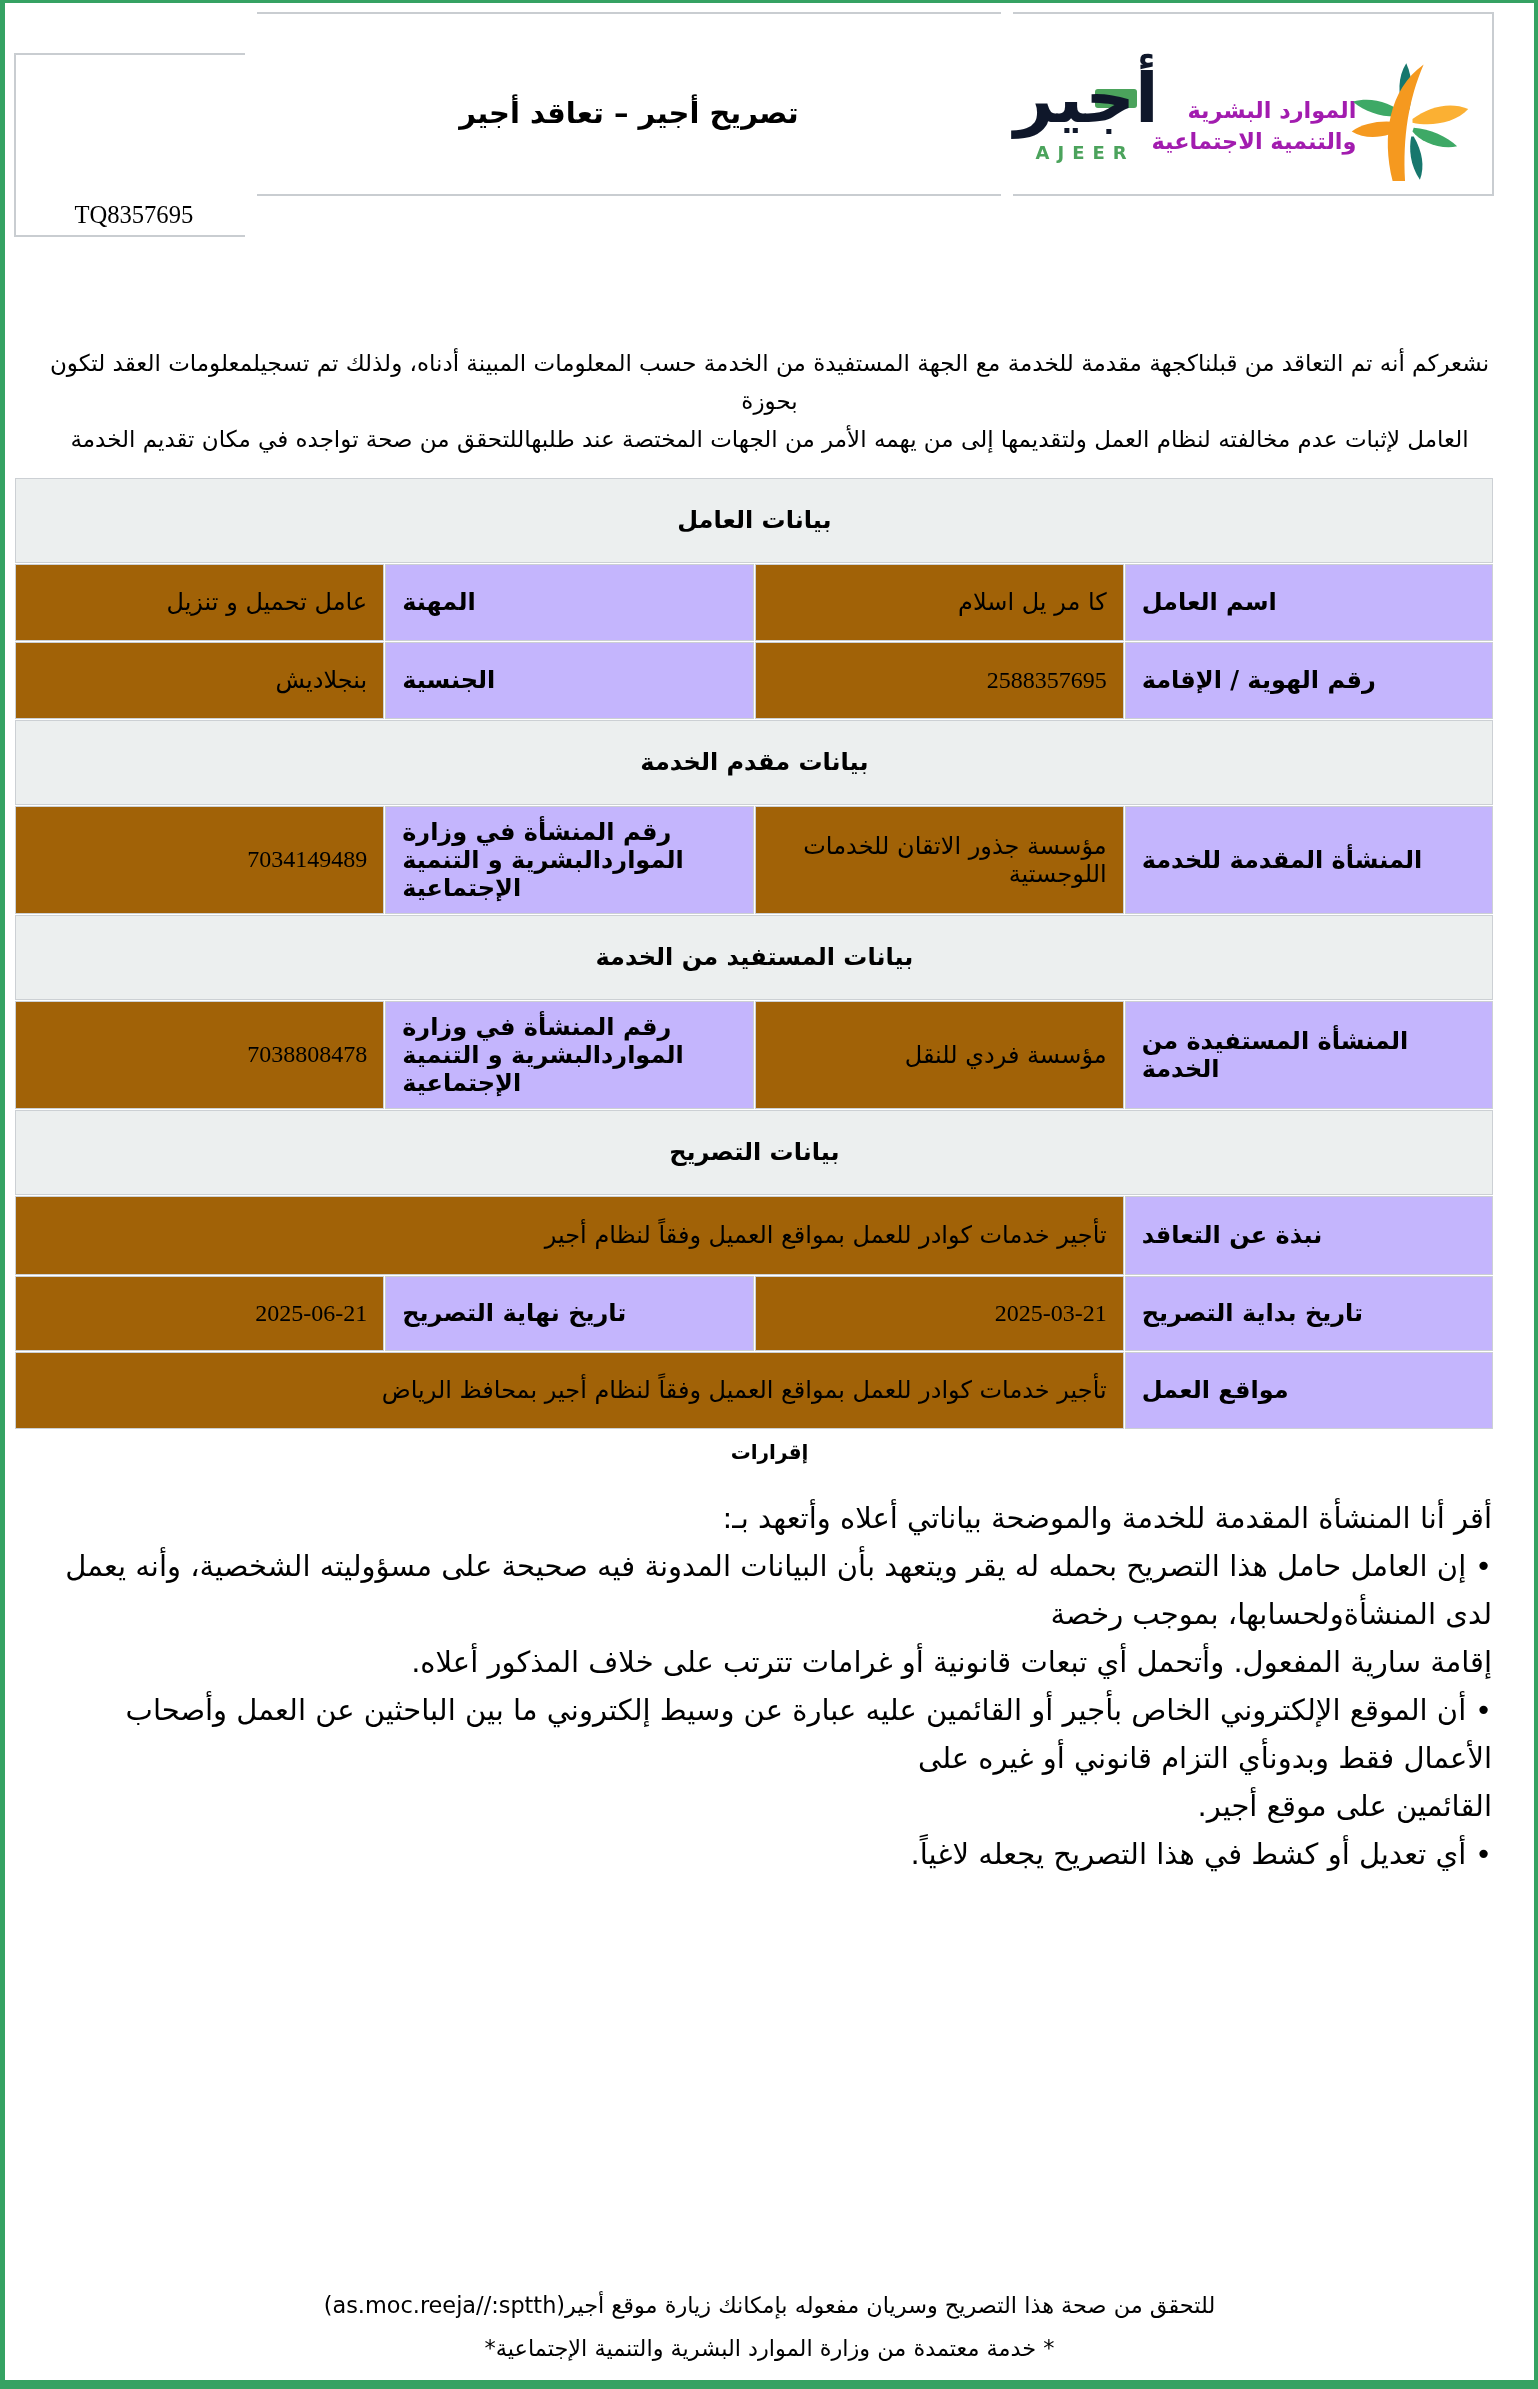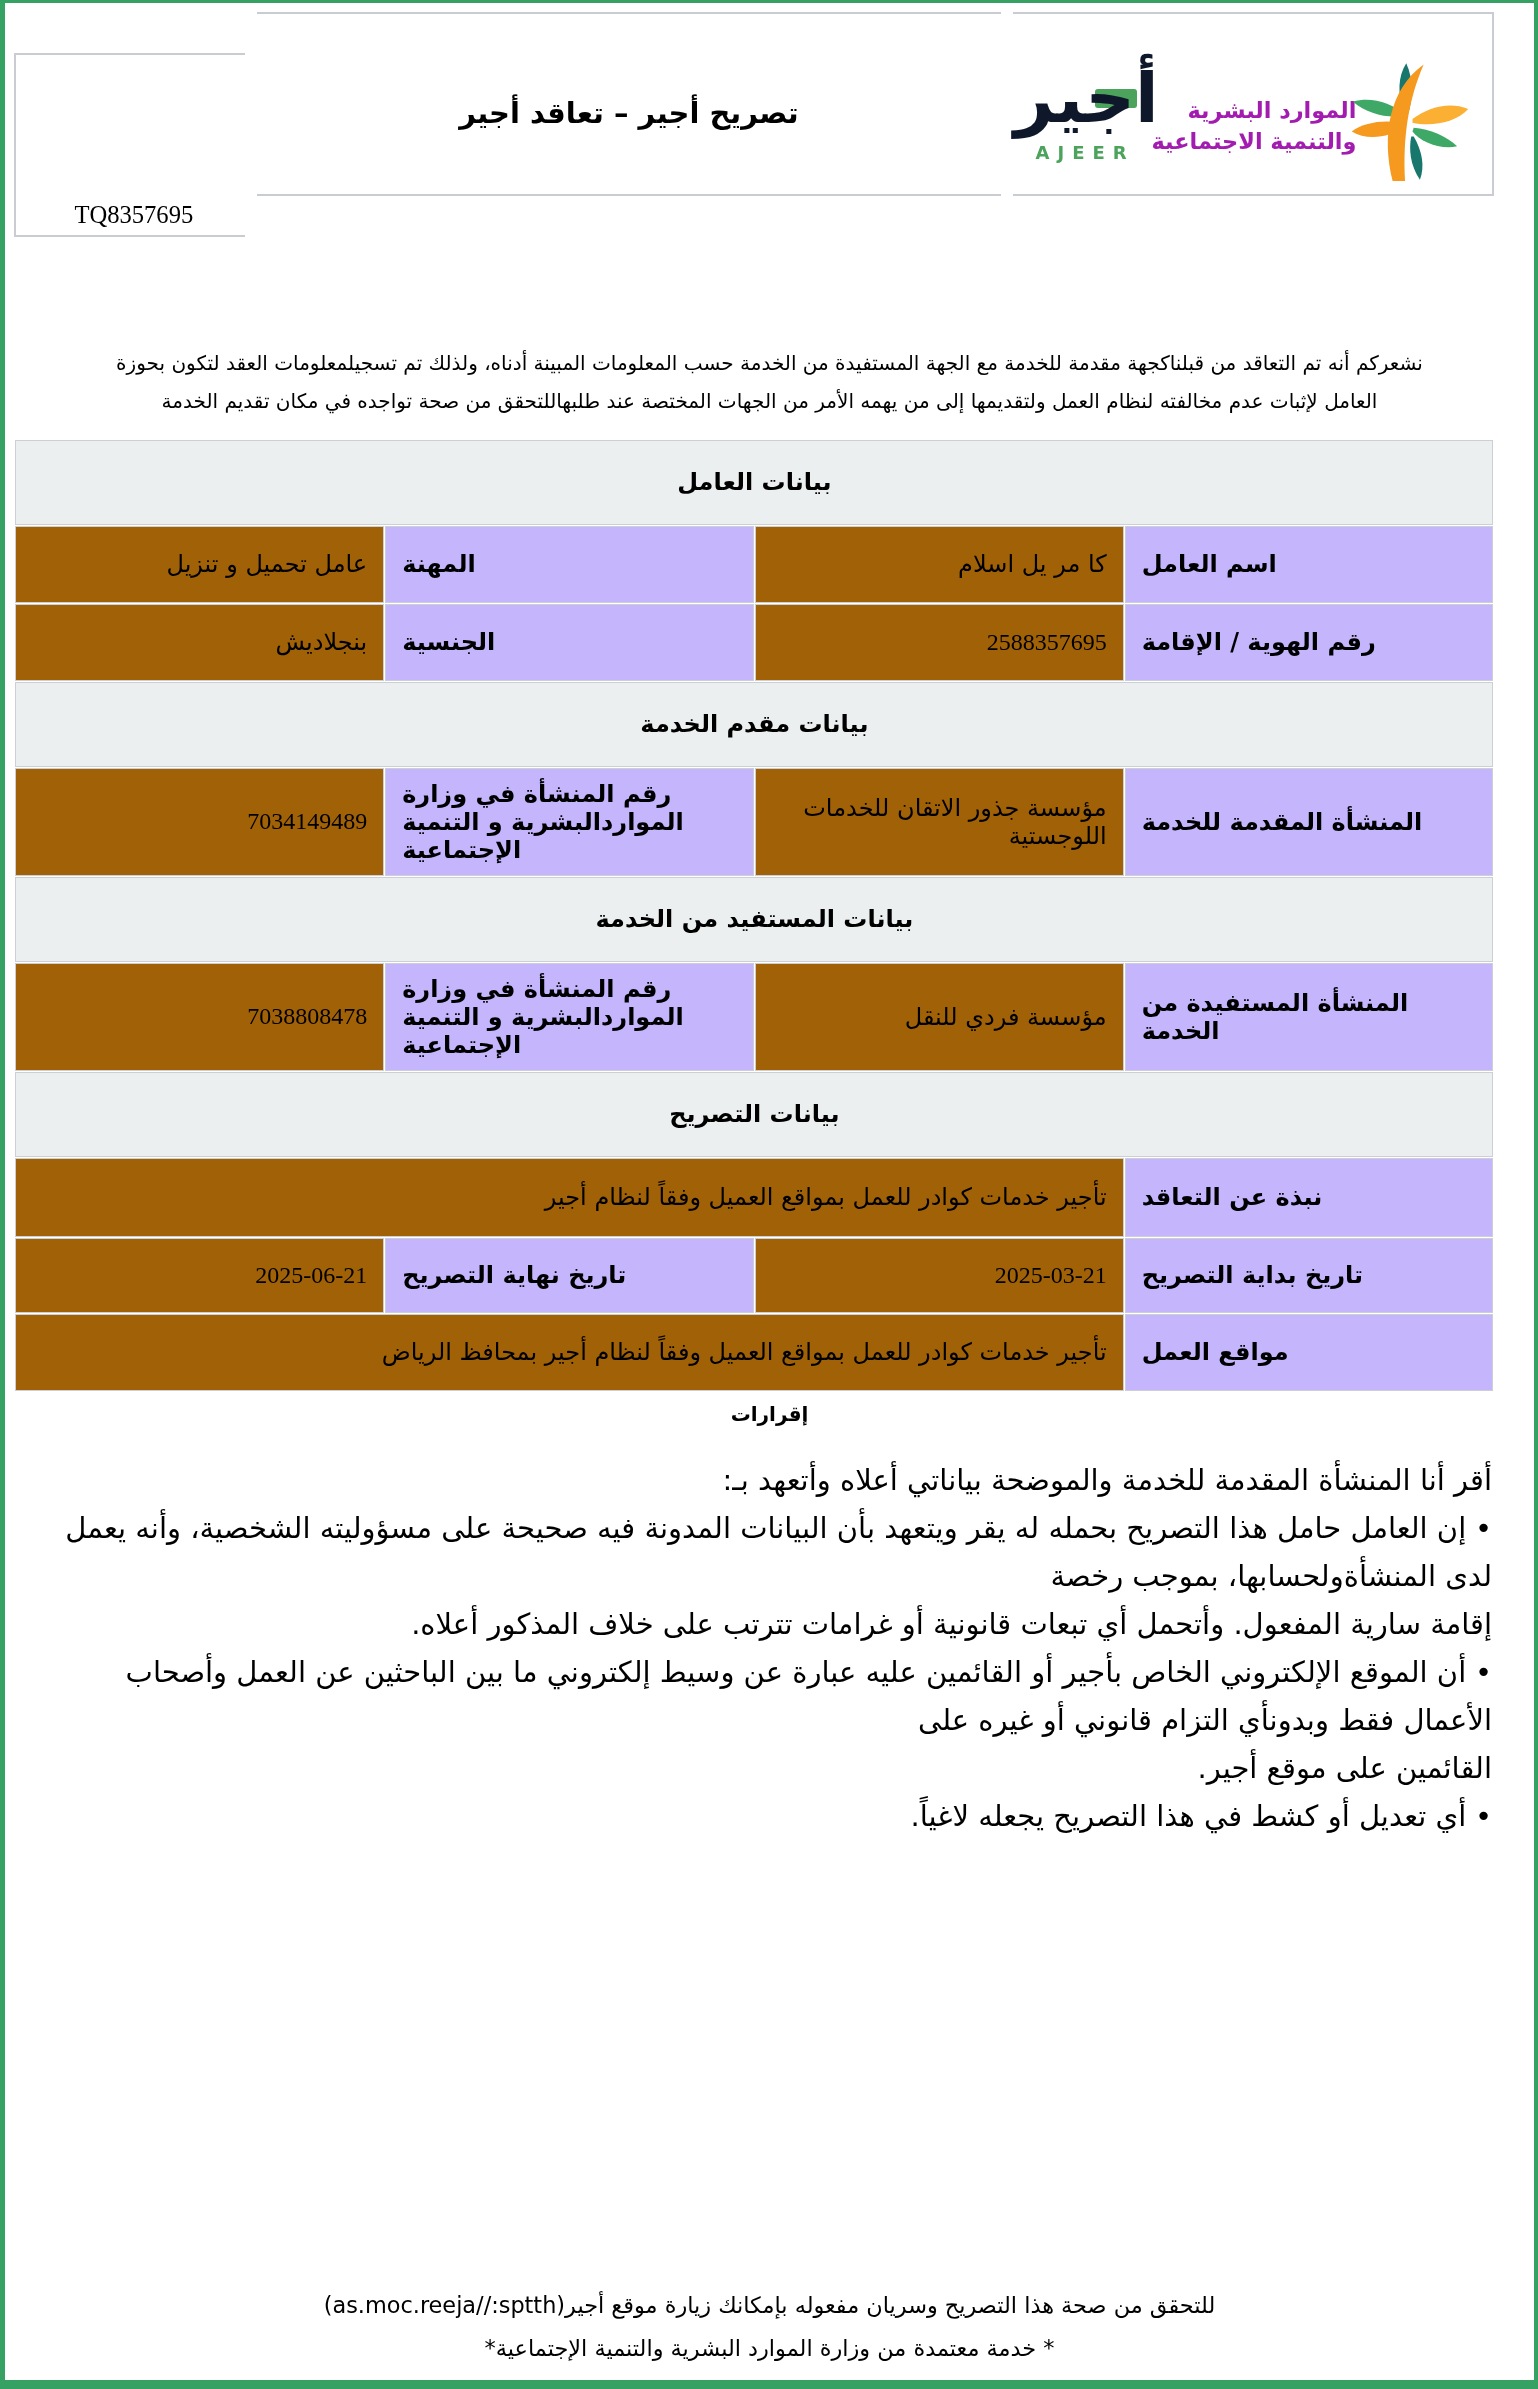--- a/index.html
+++ b/index.html
@@ -83,21 +83,21 @@
     font-size: 22.4px; font-weight: bold; line-height: 31px;
     white-space: nowrap;
   }
   .emblem { position: absolute; right: 20px; top: 42px; }
 
   
   .intro {
     margin: 148px 29px 0 29px;
     direction: rtl;
     text-align: center;
-    font-size: 20px;
+    font-size: 23px;
     line-height: 38px;
     white-space: pre-line;
   }
 
   
   table.data-table {
     direction: rtl;
     margin: 19px 0 0 9.4px;
     width: 1480px;
     border-collapse: separate;

